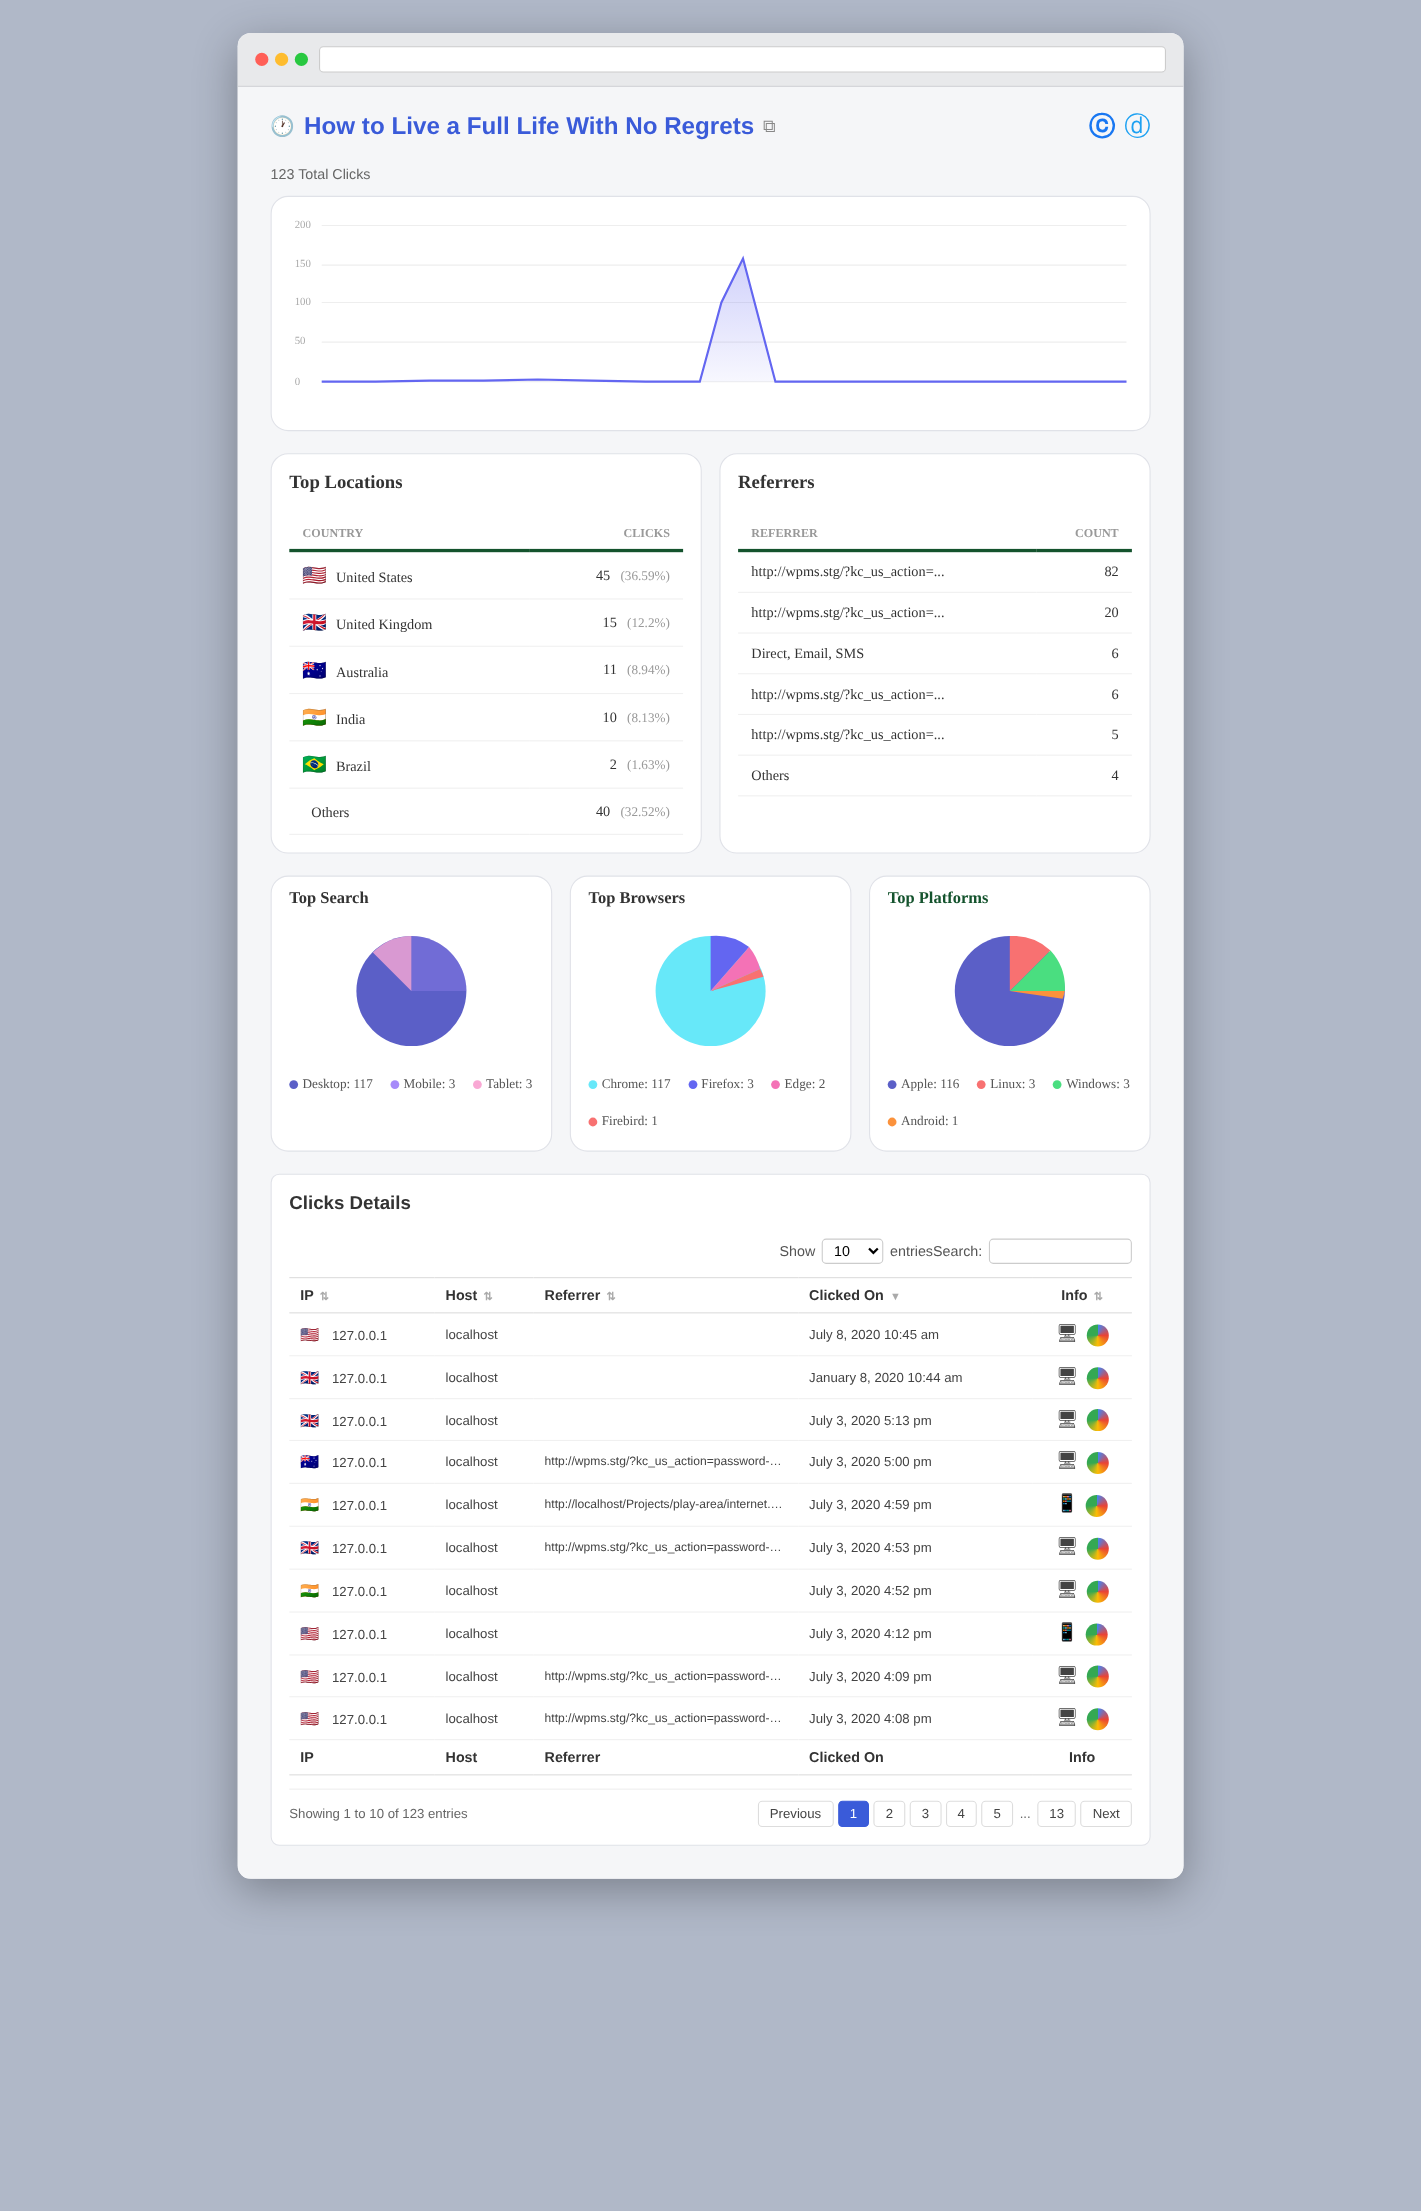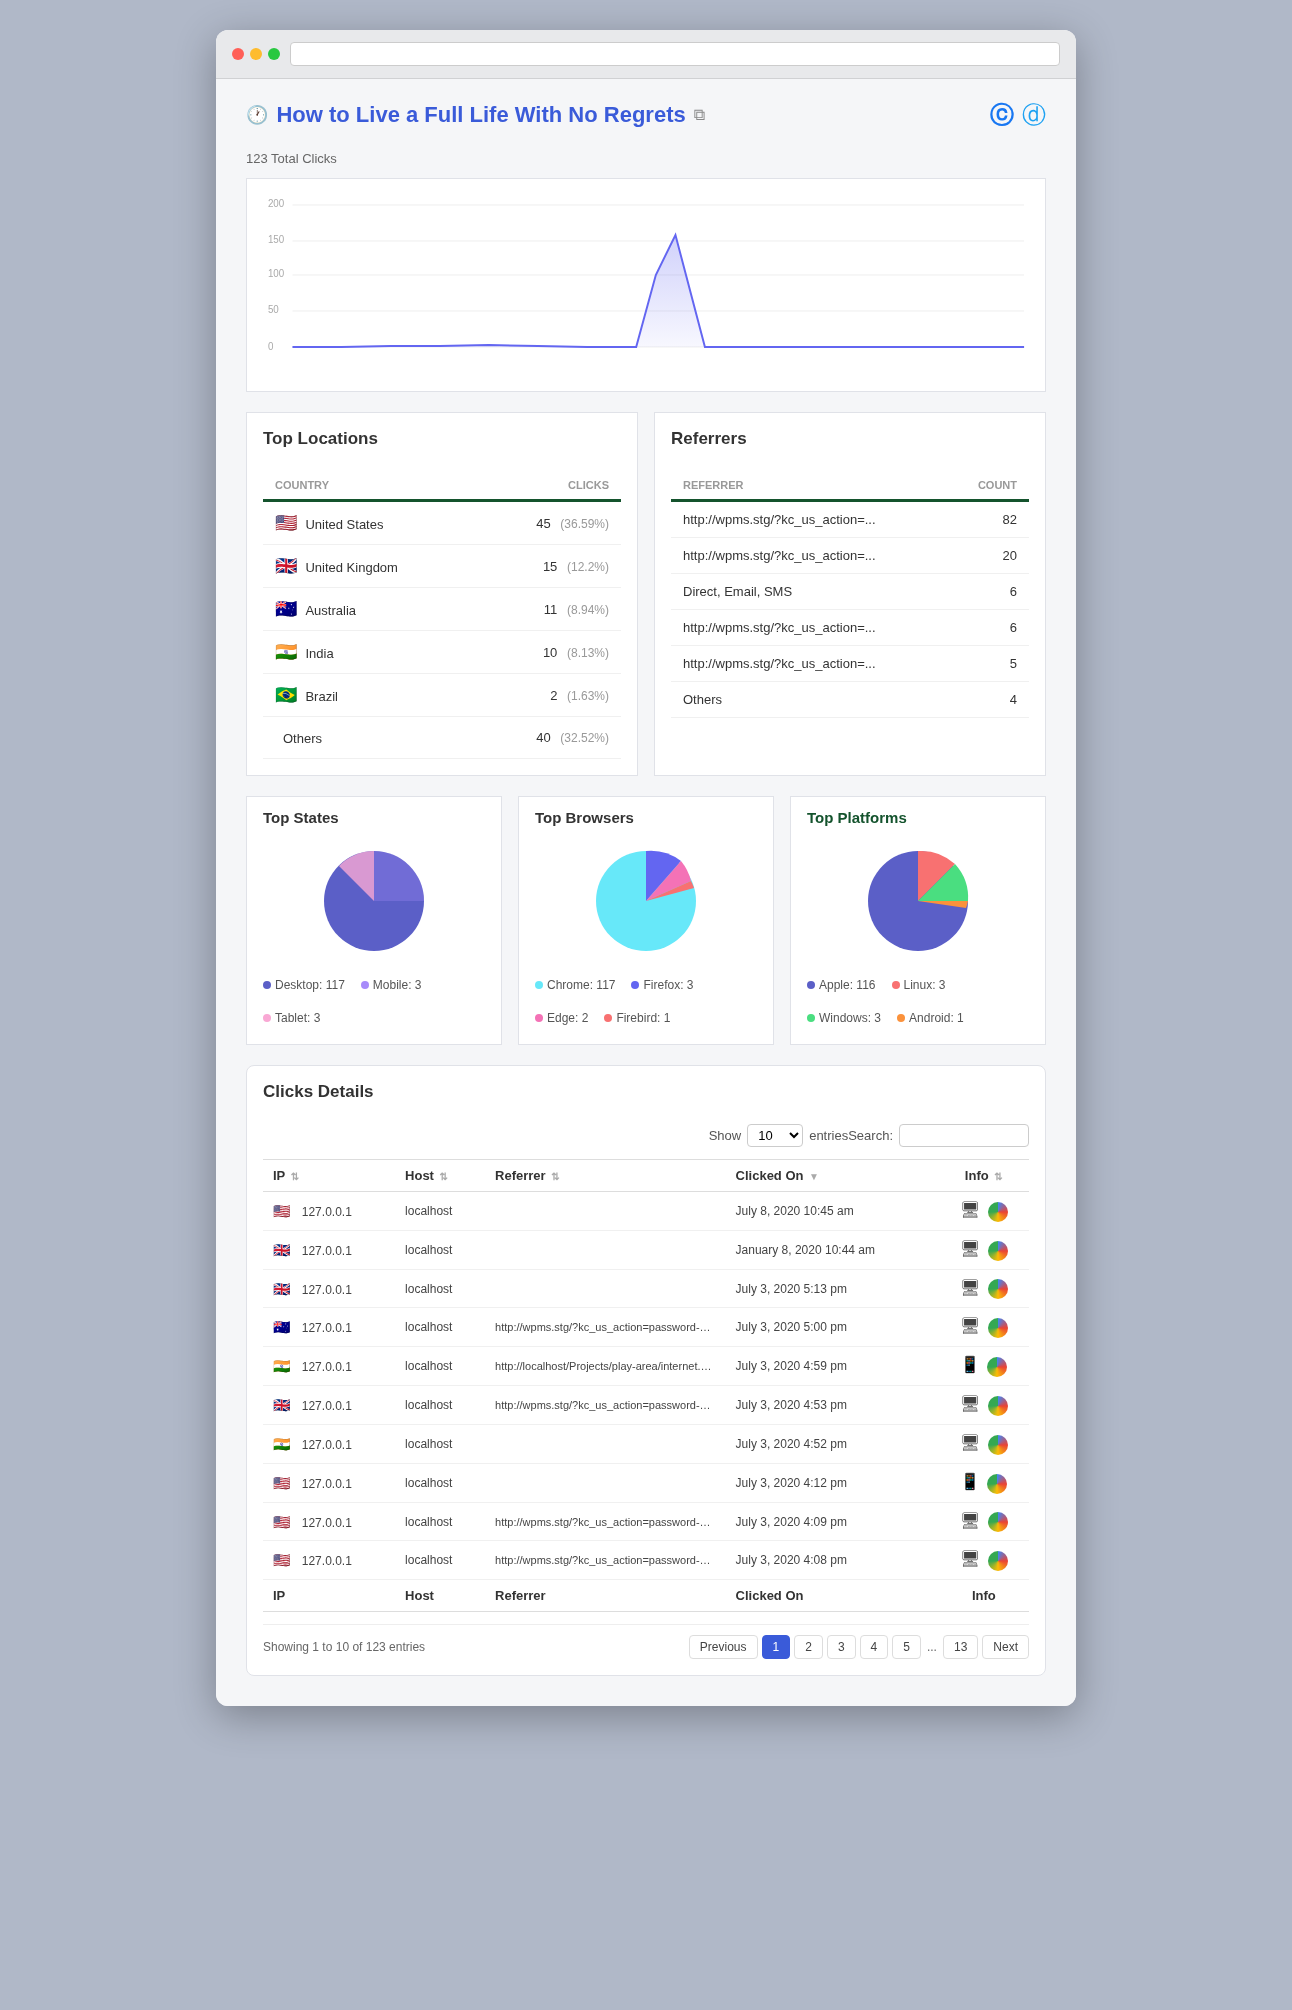--- a/index.html
+++ b/index.html
@@ -61,24 +61,25 @@
       color: #3a5bd9;
     }
     .copy-icon { color: #888; font-size: 16px; cursor: pointer; }
     .social-icons { display: flex; gap: 8px; }
 
     .section-title { font-size: 17px; font-weight: 700; color: #333; margin-bottom: 4px; }
     .section-subtitle { font-size: 13px; color: #666; margin-bottom: 12px; }
 
     .card {
       background: white;
-      border-radius: 0;
+      border-radius: 16px;
       border: 1px solid #e0e2e8;
       margin-bottom: 20px;
       padding: 16px;
+      font-family: Liberation Serif, serif;
     }
 
     
     .chart-container {
       width: 100%;
       height: 180px;
       position: relative;
     }
     .chart-svg { width: 100%; height: 100%; }
 
@@ -355,21 +356,21 @@
     <td class="right">4</td>
   </tr>
             </tbody>
         </table>
       </div>
     </div>
 
     <div class="three-col">
 
       <div class="card">
-        <div class="card-title" style="font-size:15px;font-weight:700;color:#333;margin-bottom:10px;display:block;">Top States</div>
+        <div class="card-title" style="font-size:15px;font-weight:700;color:#333;margin-bottom:10px;display:block;">Top Search</div>
         <div class="pie-container">
           <svg width="130" height="130" viewBox="0 0 130 130">
             <circle cx="65" cy="65" r="50" fill="#5b5fc7"></circle>
 
             <path d="M65,65 L65,15 A50,50 0 0,1 115,65 Z" fill="#a78bfa" opacity="0.3"></path>
 
             <path d="M65,65 L65,15 A50,50 0 0,0 30,30 Z" fill="#f9a8d4" opacity="0.8"></path>
           </svg>
         </div>
         <div class="legend">

